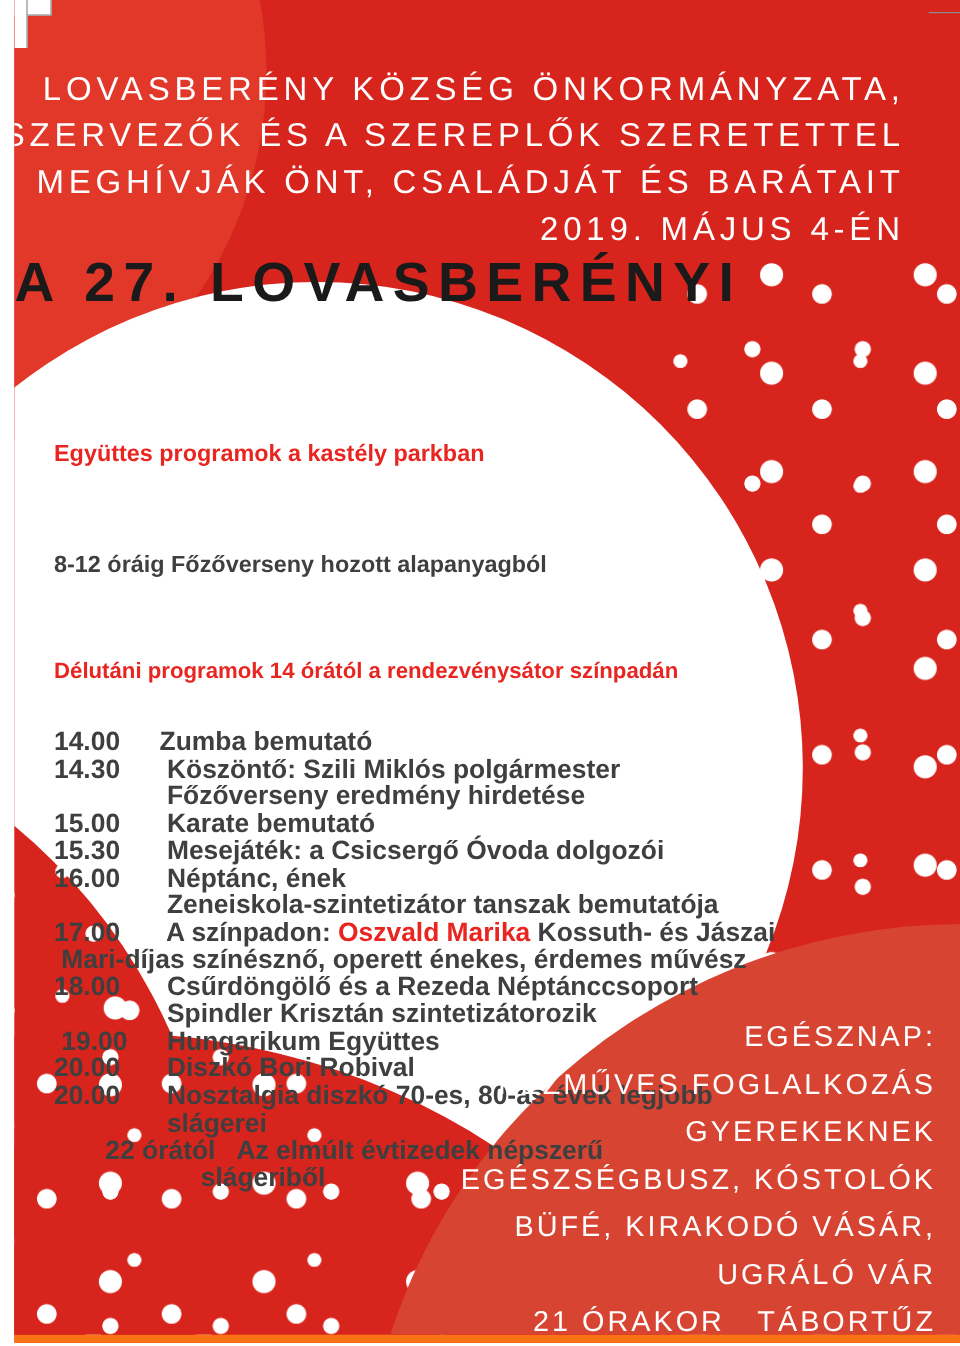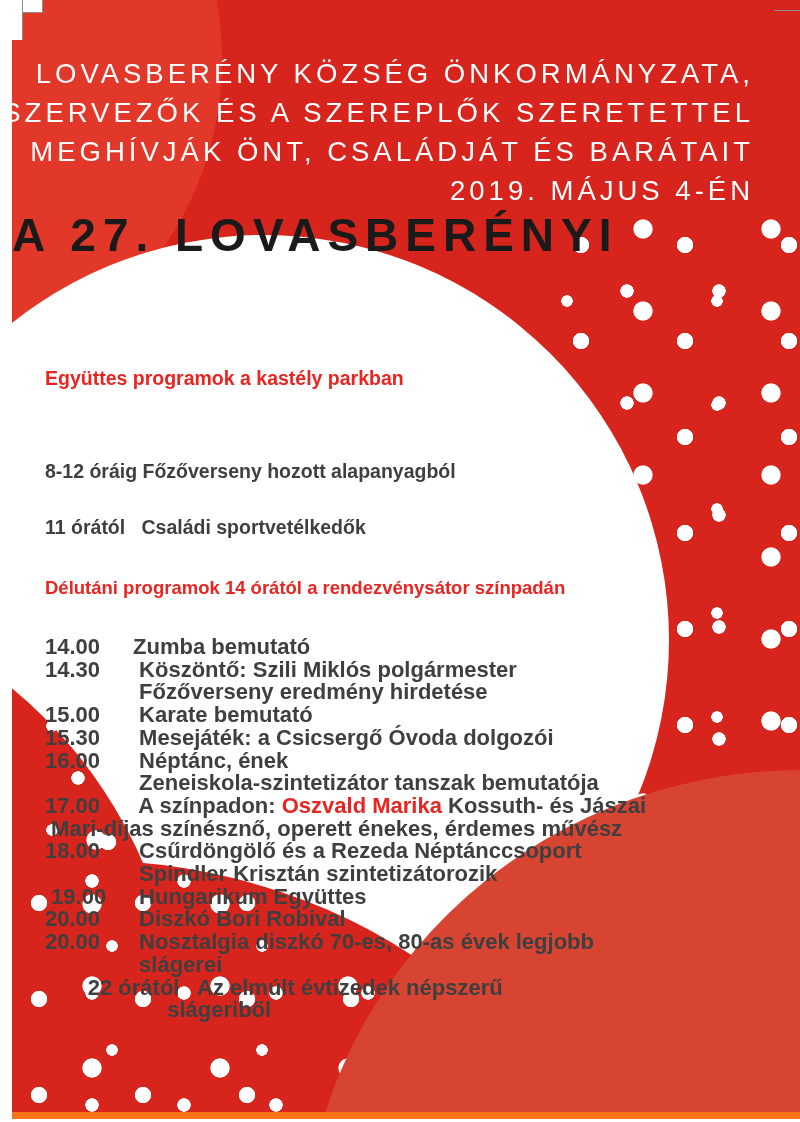--- a/index.html
+++ b/index.html
@@ -36,21 +36,21 @@
     border-radius:50%;background:var(--light-red-bottom);}
 
   
   .invitation{position:absolute;top:54px;right:48px;z-index:5;text-align:right;
     color:#fff;font-size:27.5px;line-height:39px;letter-spacing:4px;white-space:pre;}
   .title{position:absolute;top:206px;left:0;width:790px;z-index:5;text-align:left;
     color:var(--title-black);font-weight:700;font-size:46px;line-height:59px;letter-spacing:7px;}
   .program{position:absolute;left:33px;top:330px;width:710px;z-index:5;
     color:var(--text-dark);font-weight:700;white-space:pre;}
   .phead{color:var(--heading-red);font-size:19.5px;line-height:25px;}
-  .phead2{font-size:18.5px;}
+  .phead2{margin-top:27px;font-size:18.5px;}
   .mrow{font-size:19.5px;line-height:23px;margin-top:33px;}
   .arow{font-size:22px;line-height:22.7px;}
   .arow .time{display:inline-block;width:88px;white-space:pre;}
   .arow .red{color:var(--heading-red);}
   .evening{position:absolute;top:845px;right:22px;z-index:5;text-align:right;
     color:#fff;font-size:24px;line-height:39.5px;letter-spacing:2.5px;white-space:pre;}
 
   
   .crop-a{position:absolute;left:0;top:0;width:30px;height:12px;z-index:6;background:#fff;
     border-right:1px solid #8d8d8d;border-bottom:1px solid #8d8d8d;}
@@ -73,23 +73,24 @@
     <div class="c-bottomright"></div>
 
     <div class="invitation"><div class="iline">LOVASBERÉNY KÖZSÉG ÖNKORMÁNYZATA,</div><div class="iline">A SZERVEZŐK ÉS A SZEREPLŐK SZERETETTEL</div><div class="iline">MEGHÍVJÁK ÖNT, CSALÁDJÁT ÉS BARÁTAIT</div><div class="iline">2019. MÁJUS 4-ÉN</div></div>
 
     <div class="title">
       <div>A 27. LOVASBERÉNYI</div>
     </div>
 
     <div class="program">
       <div class="phead">Együttes programok a kastély parkban</div>
-      <div><div class="mrow">8-12 óráig Főzőverseny hozott alapanyagból</div><div class="mrow">11 órától   Családi sportvetélkedők</div></div>
+      <div><div class="mrow">8-12 óráig Főzőverseny hozott alapanyagból</div></div>
       <div class="phead phead2">Délutáni programok 14 órától a rendezvénysátor színpadán</div>
       <div><div class="arow"><span class="time">14.00</span><span>Zumba bemutató</span></div><div class="arow"><span class="time">14.30</span><span> Köszöntő: Szili Miklós polgármester</span></div><div class="arow"><span class="time"></span><span> Főzőverseny eredmény hirdetése</span></div><div class="arow"><span class="time">15.00</span><span> Karate bemutató</span></div><div class="arow"><span class="time">15.30</span><span> Mesejáték: a Csicsergő Óvoda dolgozói</span></div><div class="arow"><span class="time">16.00</span><span> Néptánc, ének</span></div><div class="arow"><span class="time"></span><span> Zeneiskola-szintetizátor tanszak bemutatója</span></div><div class="arow"><span class="time">17.00</span><span><span> A színpadon: </span><span class="red">Oszvald Marika</span><span> Kossuth- és Jászai</span></span></div><div class="arow free"> Mari-díjas színésznő, operett énekes, érdemes művész</div><div class="arow"><span class="time">18.00</span><span> Csűrdöngölő és a Rezeda Néptánccsoport</span></div><div class="arow"><span class="time"></span><span> Spindler Krisztán szintetizátorozik</span></div><div class="arow"><span class="time"> 19.00</span><span> Hungarikum Együttes</span></div><div class="arow"><span class="time">20.00</span><span> Diszkó Bori Robival</span></div><div class="arow"><span class="time">20.00</span><span> Nosztalgia diszkó 70-es, 80-as évek legjobb</span></div><div class="arow"><span class="time"></span><span> slágerei</span></div><div class="arow free">       22 órától   Az elmúlt évtizedek népszerű</div><div class="arow free">                    slágeriből</div></div>
     </div>
 
+    <div class="evening"><div class="eline">EGÉSZNAP:</div><div class="eline">KÉZMŰVES FOGLALKOZÁS</div><div class="eline">GYEREKEKNEK</div><div class="eline">EGÉSZSÉGBUSZ, KÓSTOLÓK</div><div class="eline">BÜFÉ, KIRAKODÓ VÁSÁR,</div><div class="eline">UGRÁLÓ VÁR</div><div class="eline">21 ÓRAKOR   TÁBORTŰZ</div></div>
 
     <div class="crop-a"></div>
     <div class="crop-b"></div>
     <div class="crop-c"></div>
   </div>
 </div>
 
 </body></html>

